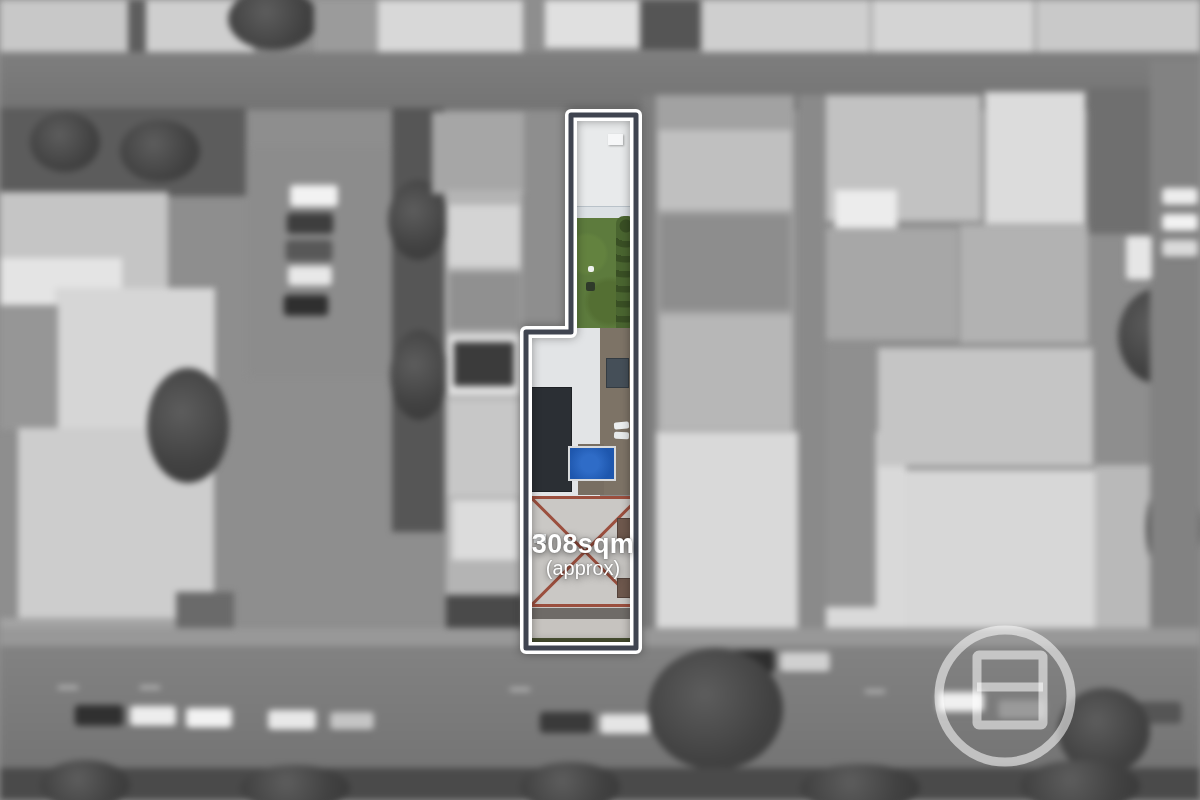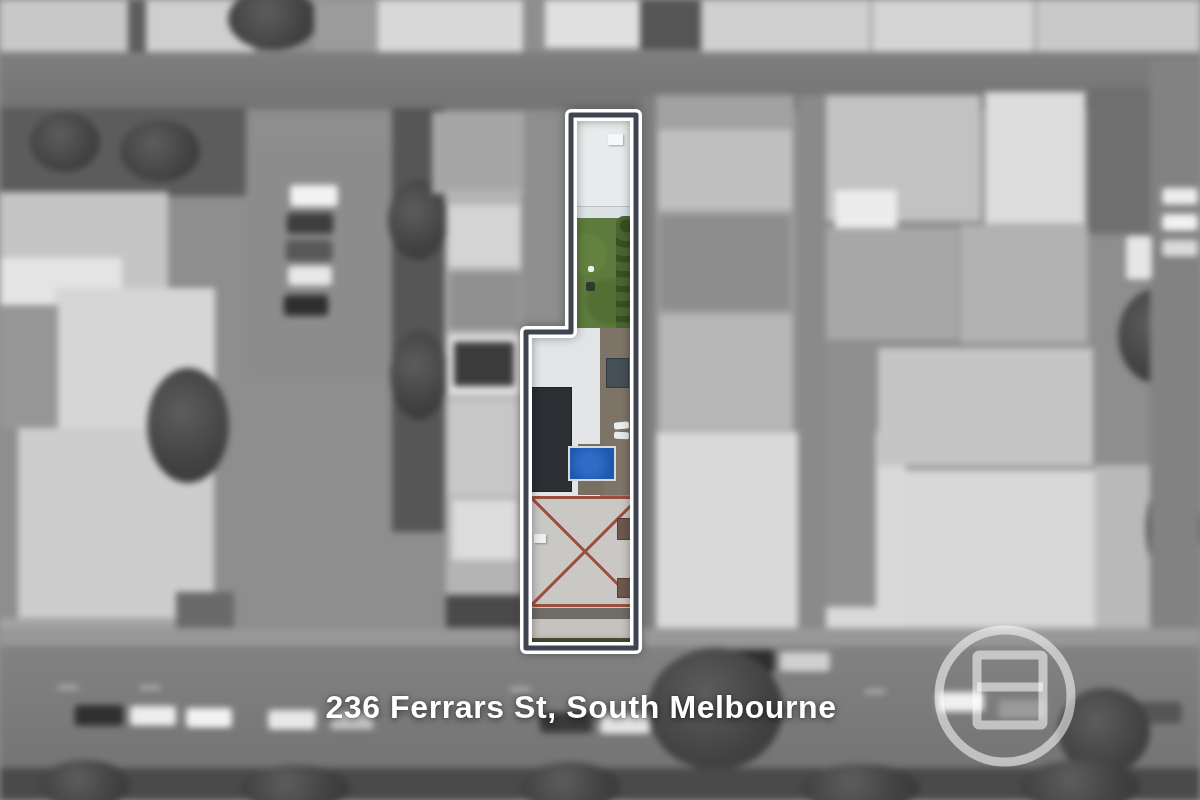--- a/index.html
+++ b/index.html
@@ -191,22 +191,25 @@
     <div class="p seams-v" style="left:6px;top:509px;width:112px;height:19px;background:#c6c3bf;"></div>
     <div class="p" style="left:6px;top:528px;width:112px;height:10px;background:#4a5233;"></div>
   </div>
 
   <svg class="outline-svg" width="1200" height="800" viewBox="0 0 1200 800" style="left:0;top:0;">
     <path d="M571,115 H636 V648 H526 V332 H571 Z" fill="none" stroke="#ffffff" stroke-width="12" stroke-linejoin="round" style="filter:drop-shadow(0 0 5px rgba(0,0,0,0.35));"></path>
     <path d="M571,115 H636 V648 H526 V332 H571 Z" fill="none" stroke="#3f4450" stroke-width="5" stroke-linejoin="round"></path>
   </svg>
 
 
-
-  <div class="lbl lbl-addr">236 Ferrars St, South Melbourne</div>
+  <div class="lbl lbl-area">
+    <div class="v">308sqm</div>
+    <div class="q">(approx)</div>
+  </div>
+
 
   <svg class="logo-svg" width="160" height="164" viewBox="0 0 160 164" style="left:925px;top:616px;">
     <g fill="none" stroke="rgba(255,255,255,0.55)" stroke-width="9">
       <circle cx="80" cy="80" r="66"></circle>
       <rect x="52" y="39" width="66" height="70" rx="2"></rect>
       <line x1="52" y1="71" x2="118" y2="71"></line>
     </g>
   </svg>
 
 </div>

